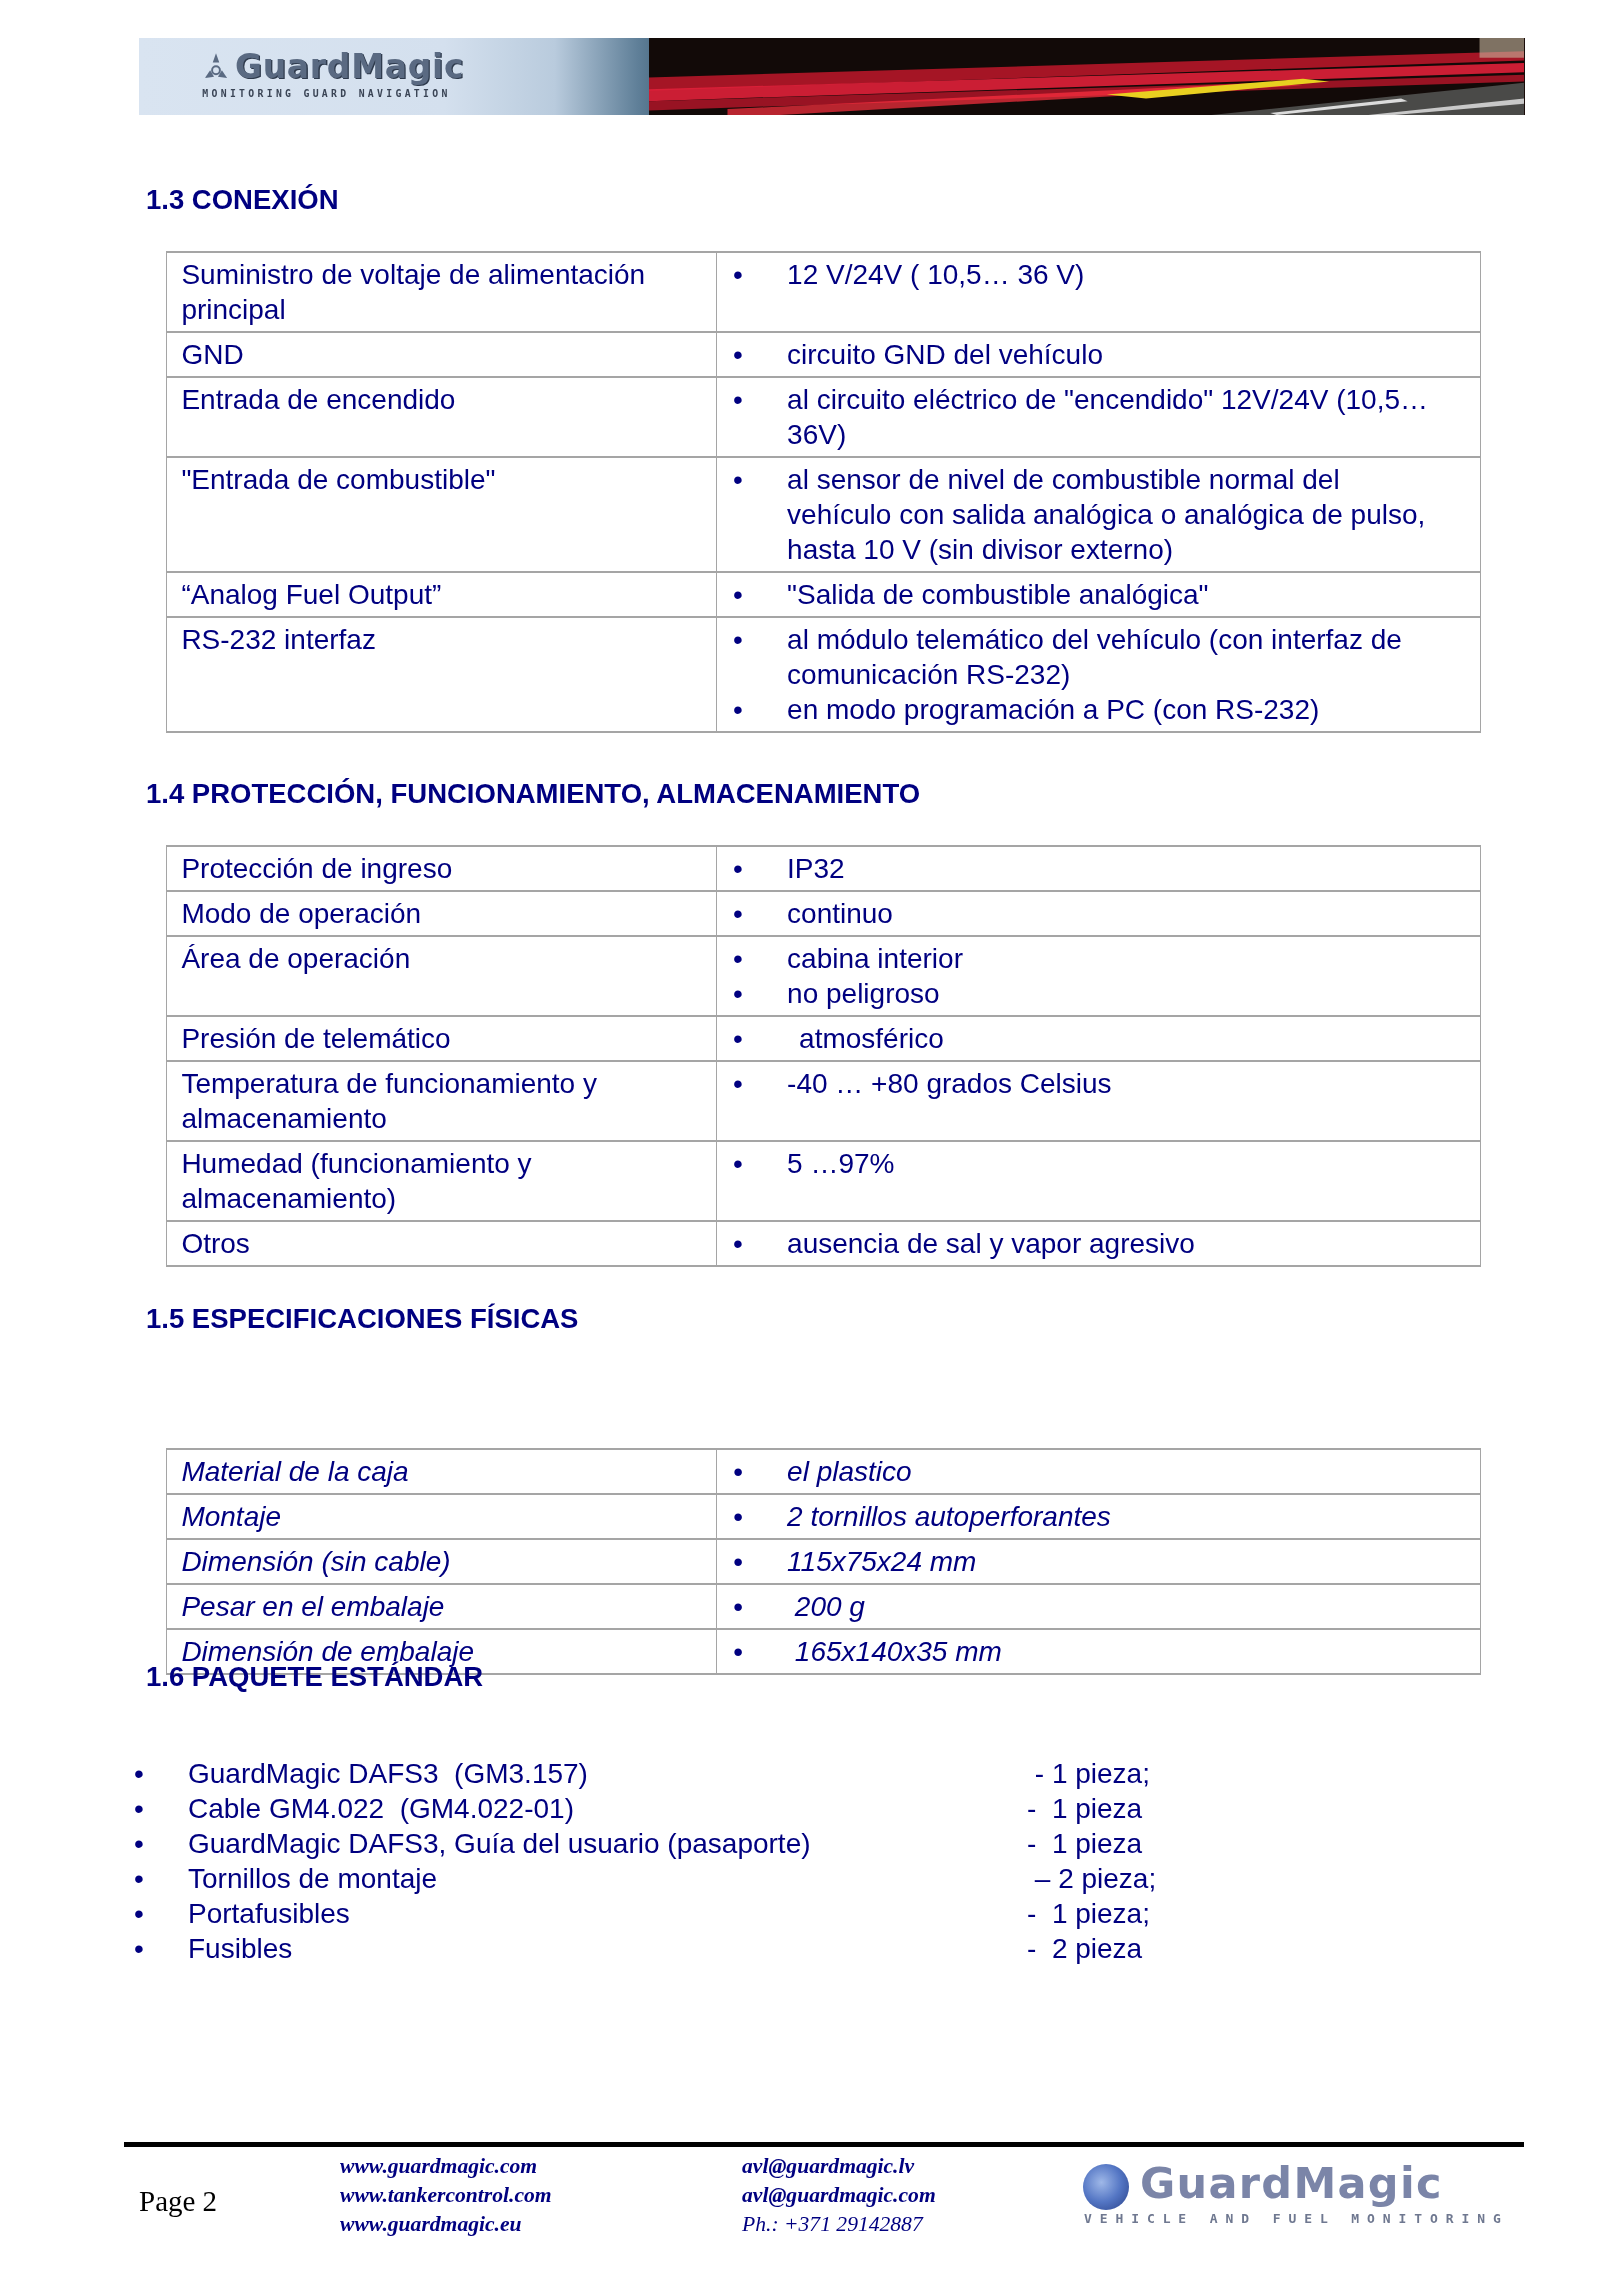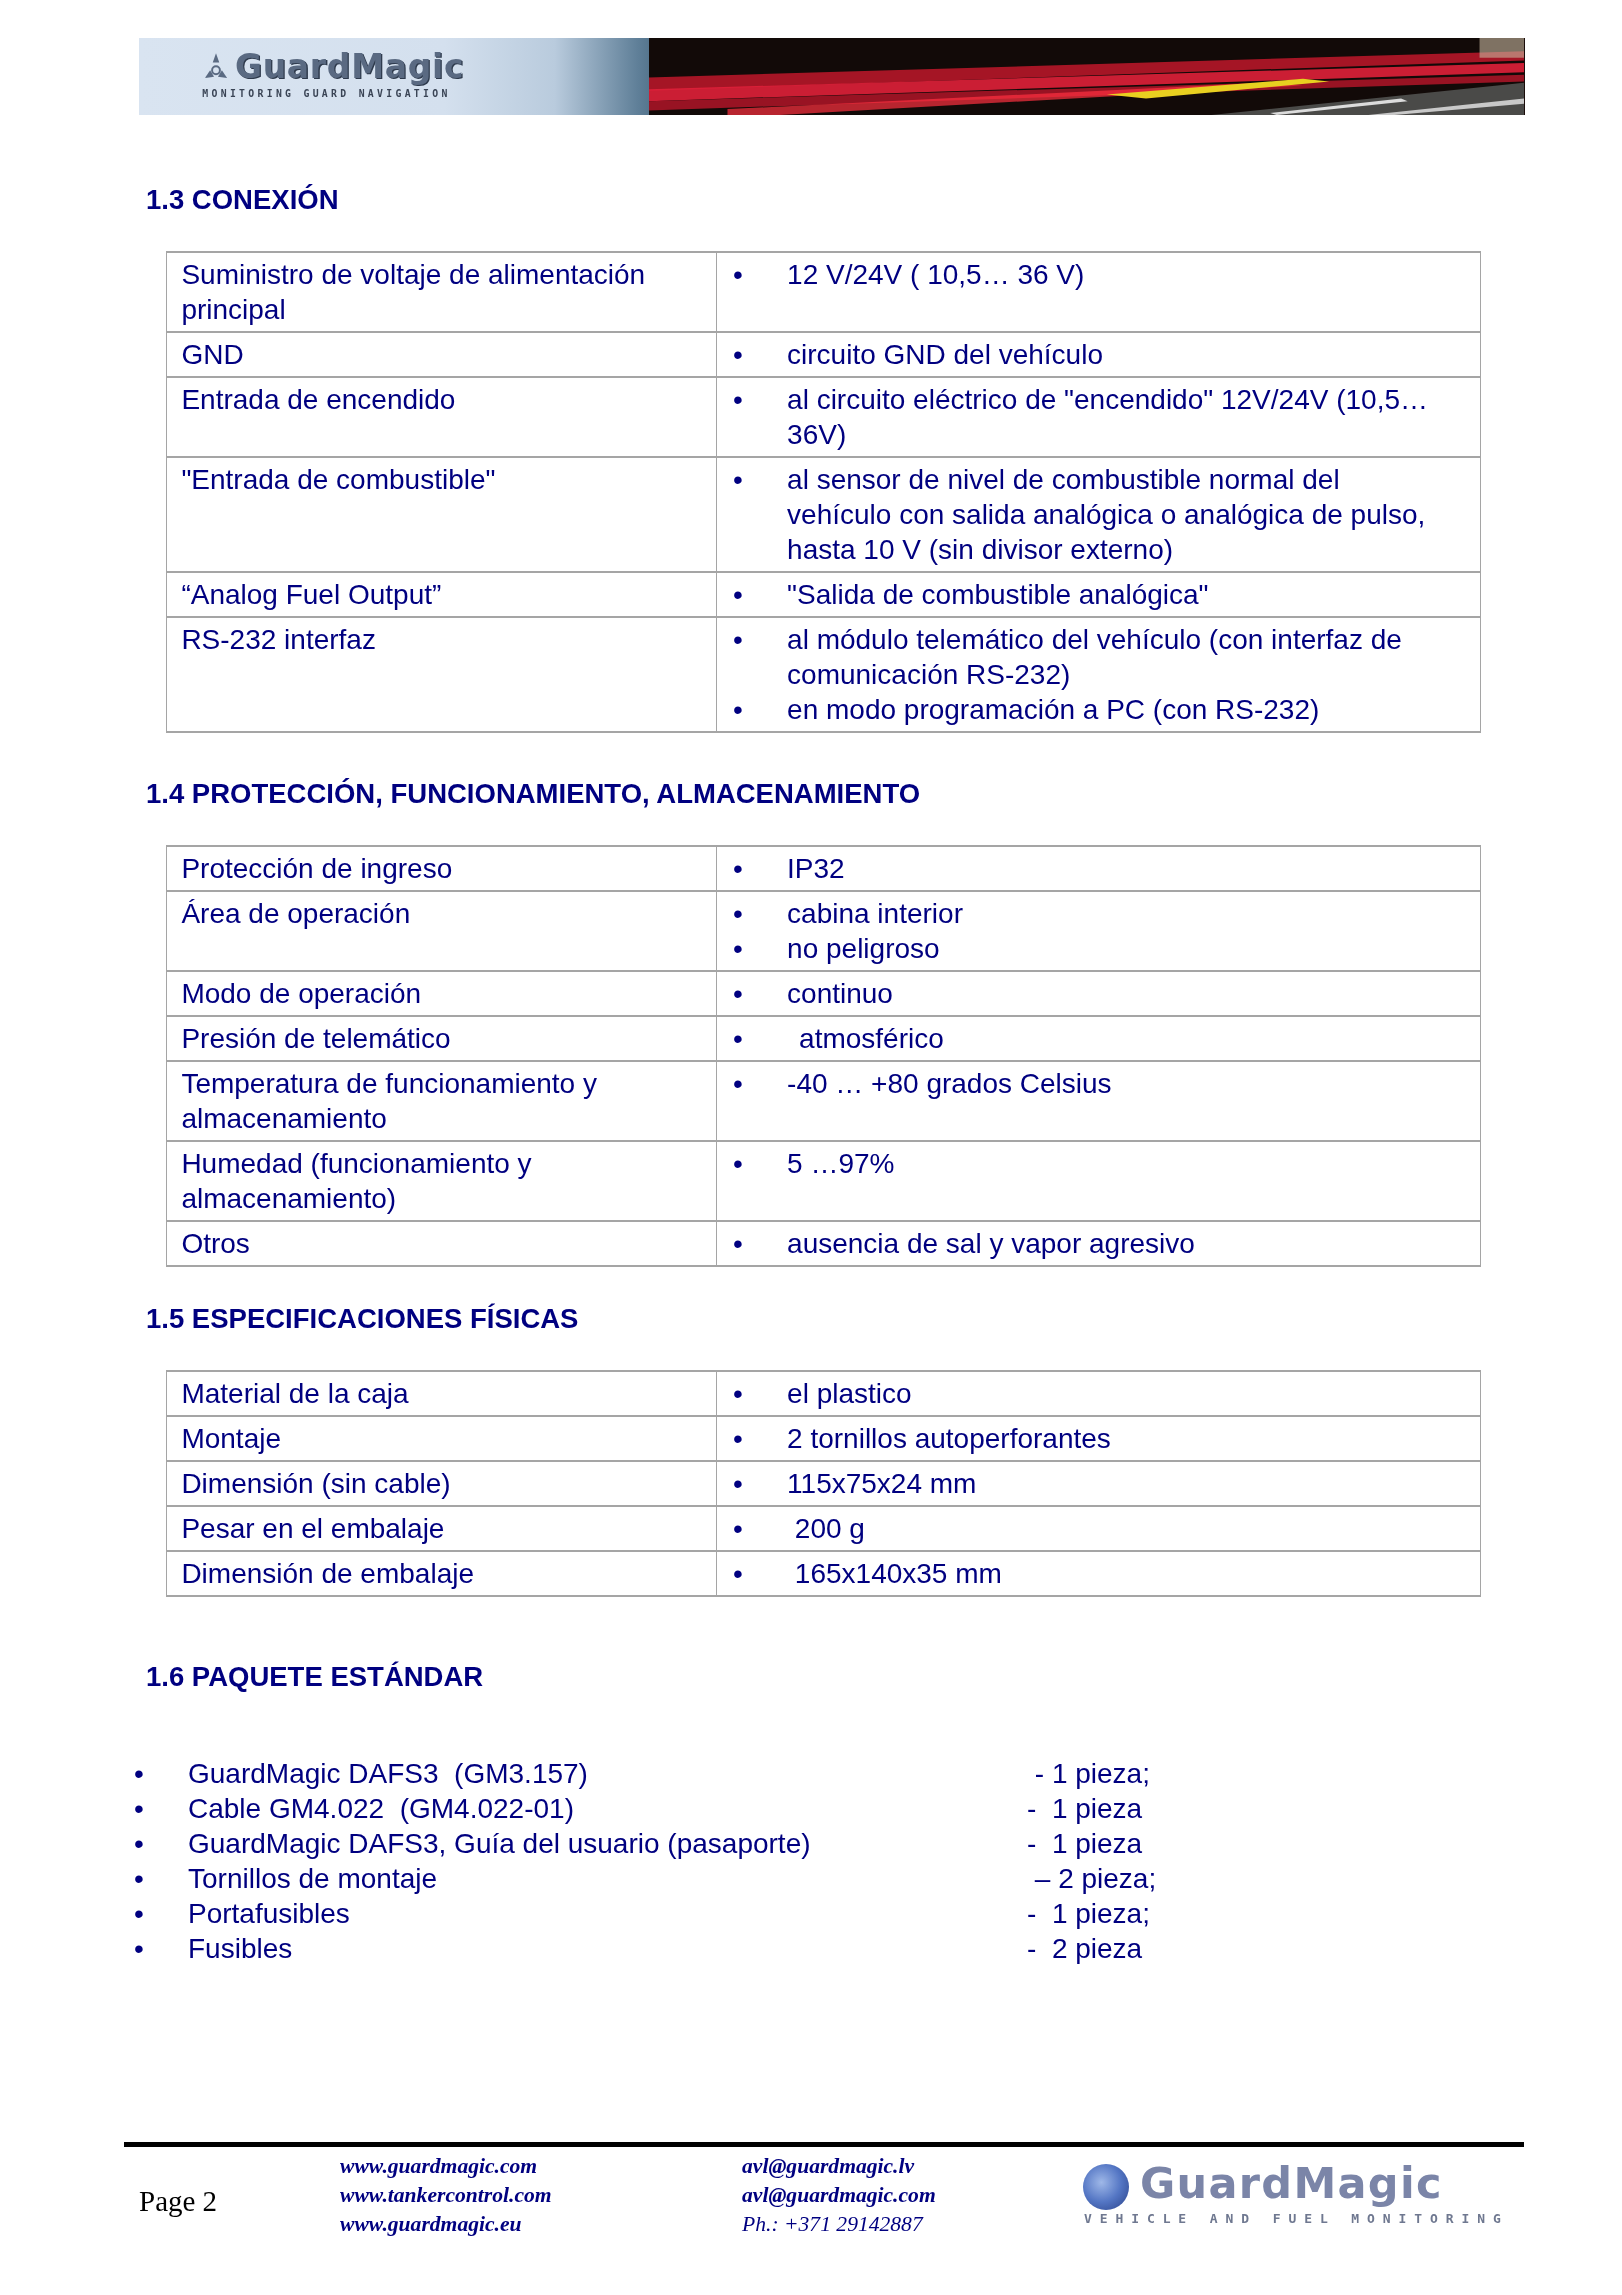--- a/index.html
+++ b/index.html
@@ -139,37 +139,37 @@
   <tbody id="tbl-protection">
       <tr>
         <td class="k">Protección de ingreso</td>
         <td class="v">
           <ul class="bl">
             <li><span class="dot">•</span><span style="white-space: pre-wrap;">IP32</span></li>
           </ul>
         </td>
       </tr>
       <tr>
+        <td class="k">Modo de operación</td>
+        <td class="v">
+          <ul class="bl">
+            <li><span class="dot">•</span><span style="white-space: pre-wrap;">continuo</span></li>
+          </ul>
+        </td>
+      </tr>
+      <tr>
         <td class="k">Área de operación</td>
         <td class="v">
           <ul class="bl">
             <li><span class="dot">•</span><span style="white-space: pre-wrap;">cabina interior</span></li>
             <li><span class="dot">•</span><span style="white-space: pre-wrap;">no peligroso</span></li>
           </ul>
         </td>
       </tr>
       <tr>
-        <td class="k">Modo de operación</td>
-        <td class="v">
-          <ul class="bl">
-            <li><span class="dot">•</span><span style="white-space: pre-wrap;">continuo</span></li>
-          </ul>
-        </td>
-      </tr>
-      <tr>
         <td class="k">Presión de telemático</td>
         <td class="v">
           <ul class="bl">
             <li><span class="dot">•</span><span style="white-space: pre-wrap; margin-left: 12px;">atmosférico</span></li>
           </ul>
         </td>
       </tr>
       <tr>
         <td class="k">Temperatura de funcionamiento y almacenamiento</td>
         <td class="v">
@@ -191,21 +191,21 @@
         <td class="v">
           <ul class="bl">
             <li><span class="dot">•</span><span style="white-space: pre-wrap;">ausencia de sal y vapor agresivo</span></li>
           </ul>
         </td>
       </tr>
     </tbody>
 </table>
 
 <h2 class="h" style="top:1297px;">1.5 ESPECIFICACIONES FÍSICAS</h2>
-<table class="spec" style="top:1370px;">
+<table class="spec" style="top:1448px;font-style:italic;">
   <tbody id="tbl-physical">
       <tr>
         <td class="k">Material de la caja</td>
         <td class="v">
           <ul class="bl">
             <li><span class="dot">•</span><span style="white-space: pre-wrap;">el plastico</span></li>
           </ul>
         </td>
       </tr>
       <tr>

